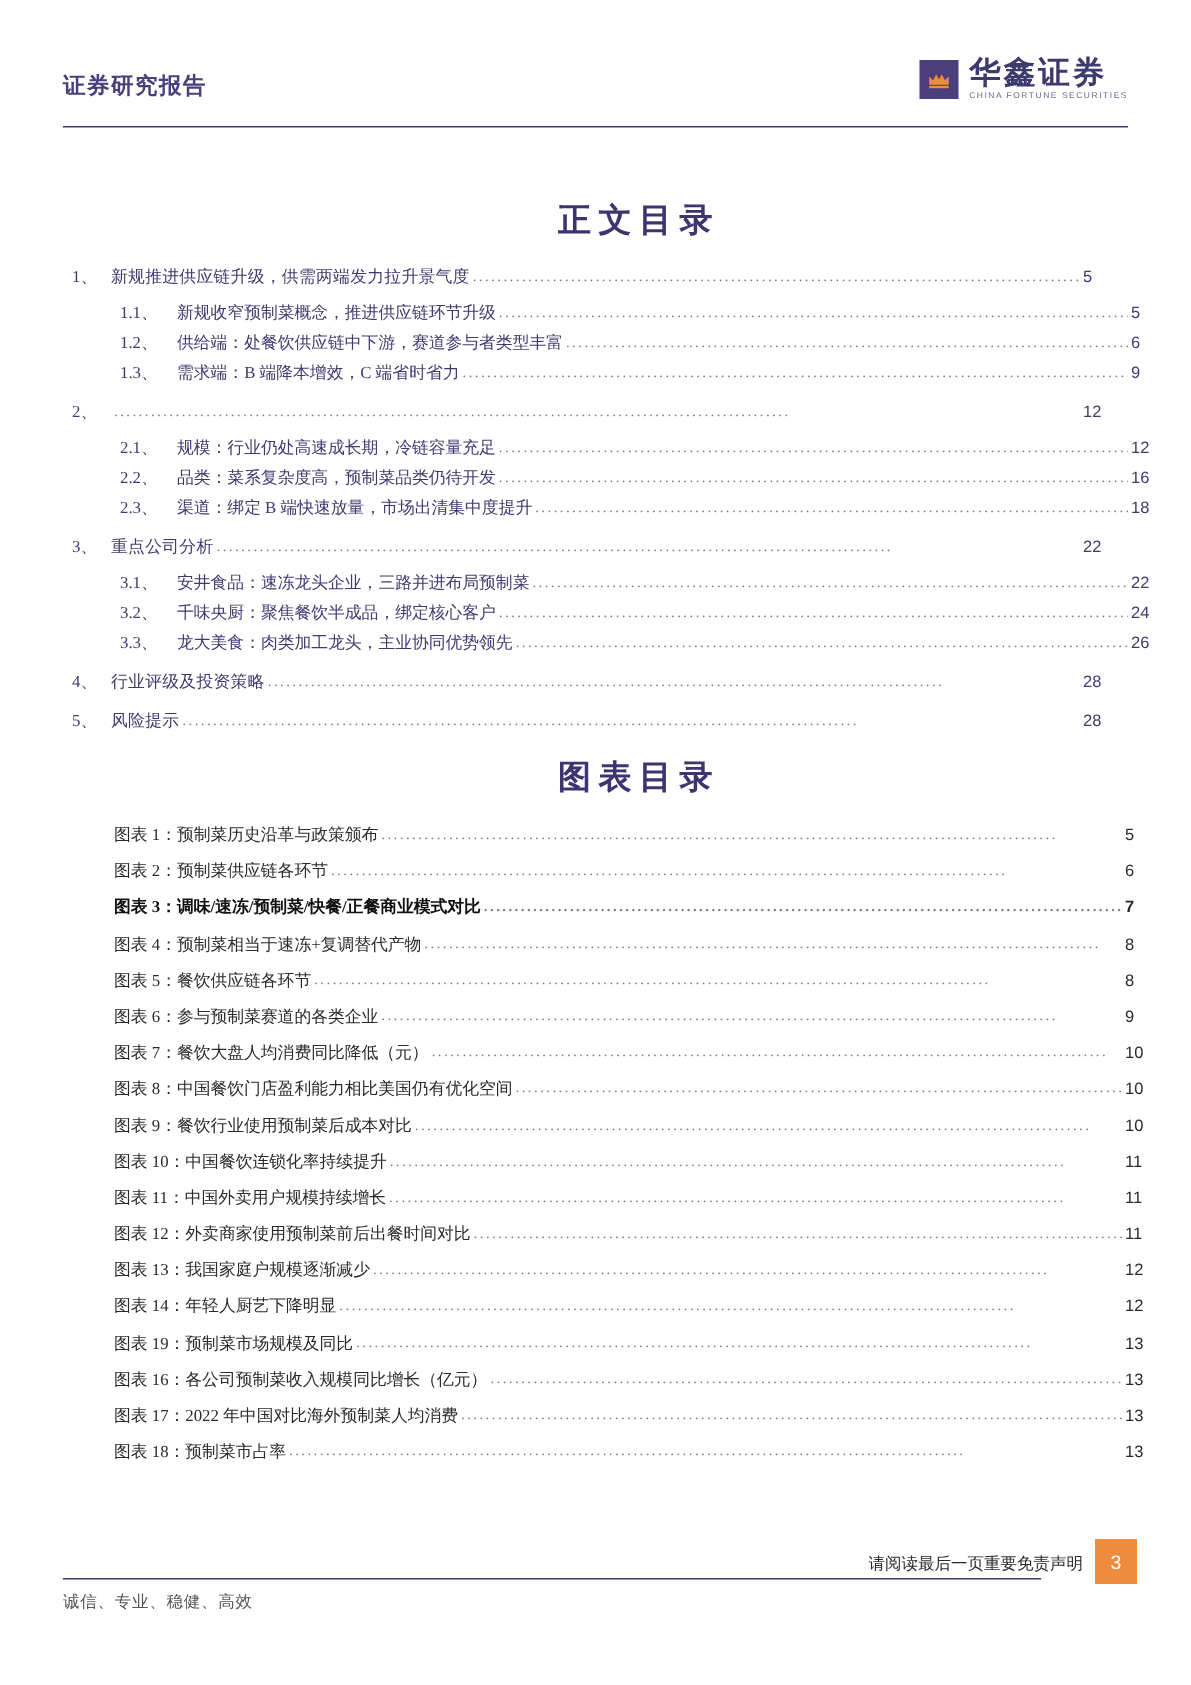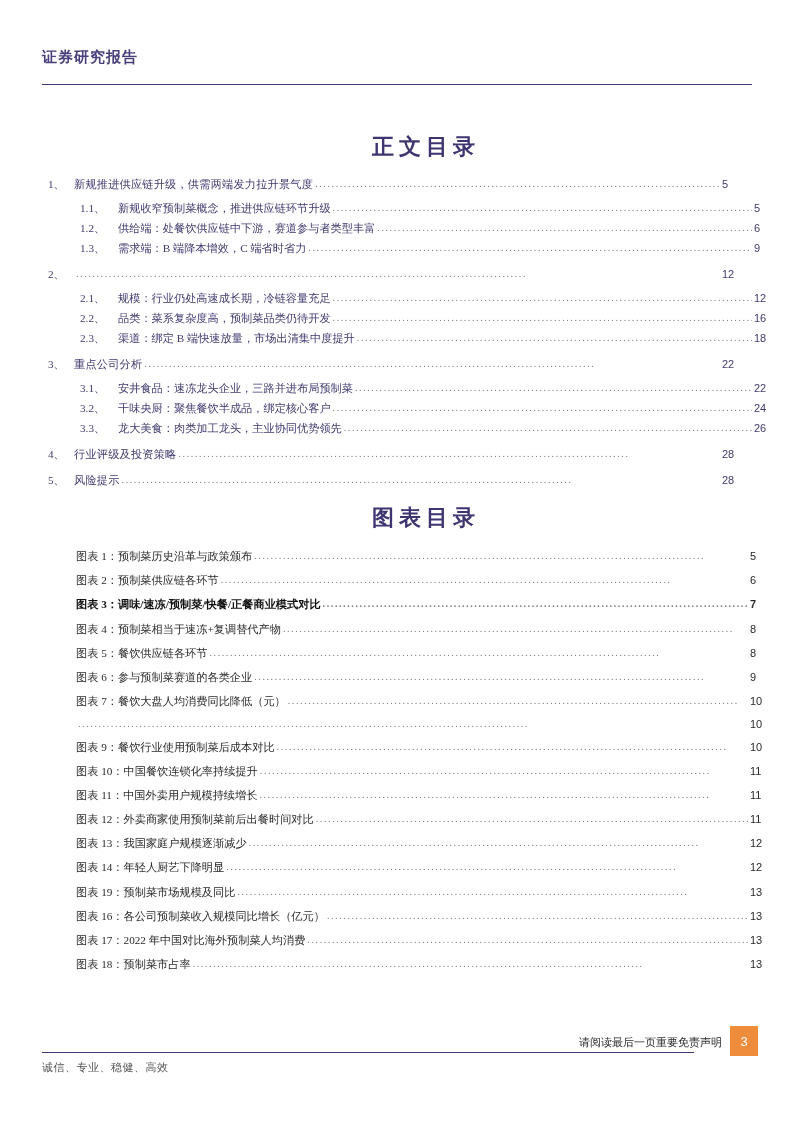--- a/index.html
+++ b/index.html
@@ -217,20 +217,32 @@
     letter-spacing: 0.5px;
     font-family: "Liberation Serif", "DejaVu Serif", serif;
   }
 </style>
 </head>
 <body>
 
 <div class="page-header">
   <div class="header-title">证券研究报告</div>
 
+  <div class="brand">
+    <div class="brand-mark">
+      <svg width="18" height="18" viewBox="0 0 18 18" aria-hidden="true">
+        <path d="M2.5 12.5 L2.5 7 L5 9.5 L7.2 5.5 L9 9 L10.8 5.5 L13 9.5 L15.5 7 L15.5 12.5 Z" fill="#ef8c3c"></path>
+        <rect x="2.5" y="13.2" width="13" height="1.6" fill="#ef8c3c"></rect>
+      </svg>
+    </div>
+    <div class="brand-text">
+      <span class="brand-cn">华鑫证券</span>
+      <span class="brand-en">CHINA FORTUNE SECURITIES</span>
+    </div>
+  </div>
 </div>
 <div class="header-rule"></div>
 
 <div class="doc-title" id="toc-title">正文目录</div>
 
 <div class="toc">
 
   <div class="group">
     <div class="entry lvl1">
       <span class="num">1、</span>
@@ -363,20 +375,21 @@
     <span class="label">图表 6：参与预制菜赛道的各类企业</span>
     <span class="leader">..............................................................................................................</span>
     <span class="pageno">9</span>
   </div>
   <div class="entry figrow">
     <span class="label">图表 7：餐饮大盘人均消费同比降低（元）</span>
     <span class="leader">..............................................................................................................</span>
     <span class="pageno">10</span>
   </div>
   <div class="entry figrow">
+    <span class="label">图表 8：中国餐饮门店盈利能力相比美国仍有优化空间</span>
     <span class="leader">..............................................................................................................</span>
     <span class="pageno">10</span>
   </div>
   <div class="entry figrow">
     <span class="label">图表 9：餐饮行业使用预制菜后成本对比</span>
     <span class="leader">..............................................................................................................</span>
     <span class="pageno">10</span>
   </div>
   <div class="entry figrow">
     <span class="label">图表 10：中国餐饮连锁化率持续提升</span>

